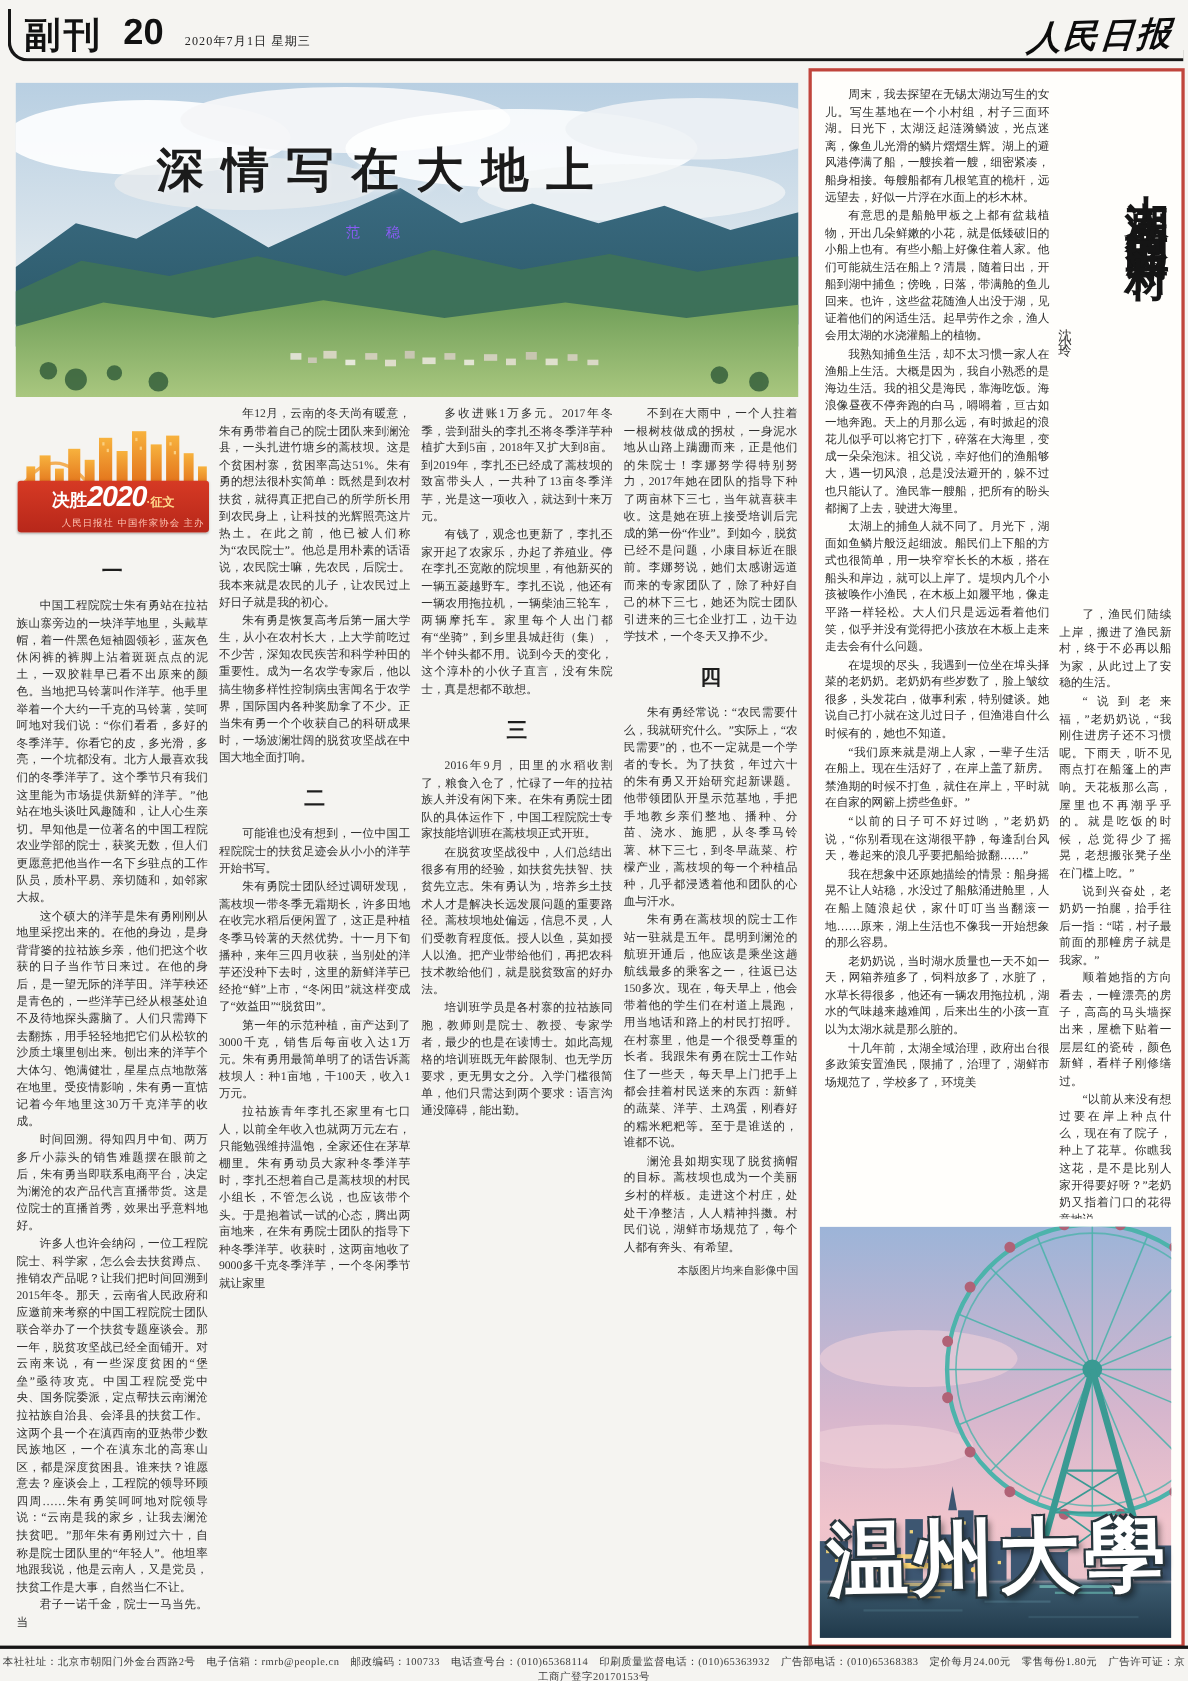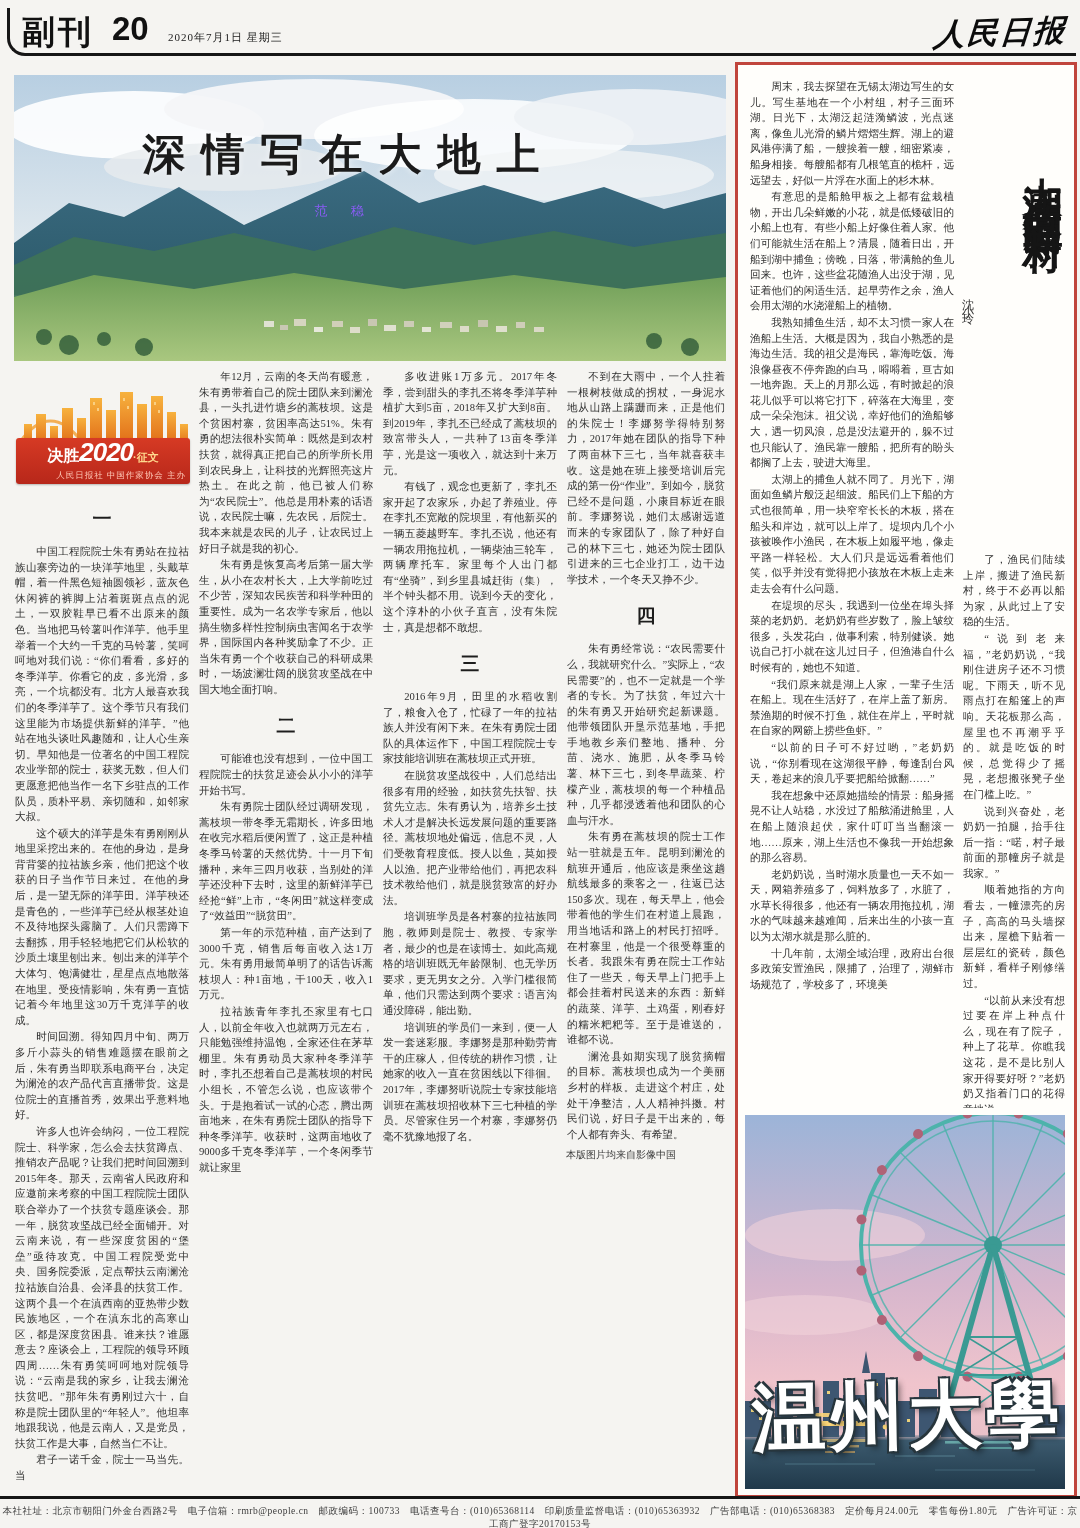--- a/index.html
+++ b/index.html
@@ -29,21 +29,21 @@
     border-radius:3px;padding:1px 0 3px;text-align:center;box-shadow:0 1px 2px rgba(0,0,0,.25);}
   .badge-l1{white-space:nowrap;line-height:26px;}
   .badge-l1 .b1{font-family:"Liberation Sans",sans-serif;font-weight:bold;color:#fff;font-size:16px;}
   .badge-l1 .b2{font-family:"Liberation Sans",sans-serif;font-weight:bold;font-style:italic;color:#fff;font-size:26px;letter-spacing:-1px;}
   .badge-l1 .b3{font-family:"Liberation Sans",sans-serif;color:#ffd98e;font-size:11px;font-weight:bold;}
   .badge-l2{font-size:8.5px;color:#ffc9b8;letter-spacing:1px;line-height:11px;padding-left:36px;}
   
   .col{position:absolute;overflow:hidden;}
   .bp{margin:1px;font-size:10.6px;line-height:15.6px;text-align:justify;text-indent:2em;color:#303030;}
   .sec-head{text-align:center;font-size:19px;font-weight:bold;margin:16px 0 12px;color:#1d1d1d;}
-  .credit{margin:6px 0 16px;font-size:10px;color:#3a3a3a;}
+  .credit{margin:6px 0 16px;font-size:10px;text-align:right;color:#3a3a3a;}
   .sec-head:empty,.bp:empty,.credit:empty{display:none;}
   
   .side-box{position:absolute;left:735px;top:62px;width:342px;height:1436px;box-sizing:border-box;
     border:3px solid #c0453c;background:#fffefb;}
   .side-col{position:absolute;overflow:hidden;}
   .side-title{position:absolute;right:12px;top:80px;writing-mode:vertical-rl;
     font-size:40px;font-weight:bold;letter-spacing:7px;color:#151515;line-height:1;
     font-family:"Liberation Serif",serif;}
   .side-byline{position:absolute;right:98px;top:224px;writing-mode:vertical-rl;
     font-size:12px;letter-spacing:7px;color:#333;}
@@ -201,35 +201,34 @@
     <p class="bp">有钱了，观念也更新了，李扎丕家开起了农家乐，办起了养殖业。停在李扎丕宽敞的院坝里，有他新买的一辆五菱越野车。李扎丕说，他还有一辆农用拖拉机，一辆柴油三轮车，两辆摩托车。家里每个人出门都有“坐骑”，到乡里县城赶街（集），半个钟头都不用。说到今天的变化，这个淳朴的小伙子直言，没有朱院士，真是想都不敢想。</p>
 
     <div class="sec-head">三</div>
 
     <p class="bp">2016年9月，田里的水稻收割了，粮食入仓了，忙碌了一年的拉祜族人并没有闲下来。在朱有勇院士团队的具体运作下，中国工程院院士专家技能培训班在蒿枝坝正式开班。</p>
 
     <p class="bp">在脱贫攻坚战役中，人们总结出很多有用的经验，如扶贫先扶智、扶贫先立志。朱有勇认为，培养乡土技术人才是解决长远发展问题的重要路径。蒿枝坝地处偏远，信息不灵，人们受教育程度低。授人以鱼，莫如授人以渔。把产业带给他们，再把农科技术教给他们，就是脱贫致富的好办法。</p>
 
     <p class="bp">培训班学员是各村寨的拉祜族同胞，教师则是院士、教授、专家学者，最少的也是在读博士。如此高规格的培训班既无年龄限制、也无学历要求，更无男女之分。入学门槛很简单，他们只需达到两个要求：语言沟通没障碍，能出勤。</p>
 
-    <p class="bp">培训班的学员们一来到，便一人发一套迷彩服。李娜努是那种勤劳肯干的庄稼人，但传统的耕作习惯，让她家的收入一直在贫困线以下徘徊。2017年，李娜努听说院士专家技能培训班在蒿枝坝招收林下三七种植的学员。尽管家住另一个村寨，李娜努仍毫不犹豫地报了名。</p>
 
 
   </div>
 <div class="col" style="left:566px;top:368px;width:160px;height:1120px;">
 
     <p class="bp">不到在大雨中，一个人拄着一根树枝做成的拐杖，一身泥水地从山路上蹒跚而来，正是他们的朱院士！李娜努学得特别努力，2017年她在团队的指导下种了两亩林下三七，当年就喜获丰收。这是她在班上接受培训后完成的第一份“作业”。到如今，脱贫已经不是问题，小康目标近在眼前。李娜努说，她们太感谢远道而来的专家团队了，除了种好自己的林下三七，她还为院士团队引进来的三七企业打工，边干边学技术，一个冬天又挣不少。</p>
 
     <div class="sec-head">四</div>
 
     <p class="bp">朱有勇经常说：“农民需要什么，我就研究什么。”实际上，“农民需要”的，也不一定就是一个学者的专长。为了扶贫，年过六十的朱有勇又开始研究起新课题。他带领团队开垦示范基地，手把手地教乡亲们整地、播种、分苗、浇水、施肥，从冬季马铃薯、林下三七，到冬早蔬菜、柠檬产业，蒿枝坝的每一个种植品种，几乎都浸透着他和团队的心血与汗水。</p>
 
     <p class="bp">朱有勇在蒿枝坝的院士工作站一驻就是五年。昆明到澜沧的航班开通后，他应该是乘坐这趟航线最多的乘客之一，往返已达150多次。现在，每天早上，他会带着他的学生们在村道上晨跑，用当地话和路上的村民打招呼。在村寨里，他是一个很受尊重的长者。我跟朱有勇在院士工作站住了一些天，每天早上门把手上都会挂着村民送来的东西：新鲜的蔬菜、洋芋、土鸡蛋，刚舂好的糯米粑粑等。至于是谁送的，谁都不说。</p>
 
-    <p class="bp">澜沧县如期实现了脱贫摘帽的目标。蒿枝坝也成为一个美丽乡村的样板。走进这个村庄，处处干净整洁，人人精神抖擞。村民们说，好日子是干出来的，每个人都有奔头、有希望。</p>
+    <p class="bp">澜沧县如期实现了脱贫摘帽的目标。蒿枝坝也成为一个美丽乡村的样板。走进这个村庄，处处干净整洁，人人精神抖擞。村民们说，湖鲜市场规范了，每个人都有奔头、有希望。</p>
 
     <p class="credit">本版图片均来自影像中国</p>
   </div>
 
 <div class="side-box">
   <div class="side-title">太湖岸边的渔民新村</div>
   <div class="side-byline">沈小玲</div>
 
   <div class="side-col" style="left:11px;top:13px;width:206px;height:1030px;">
 

